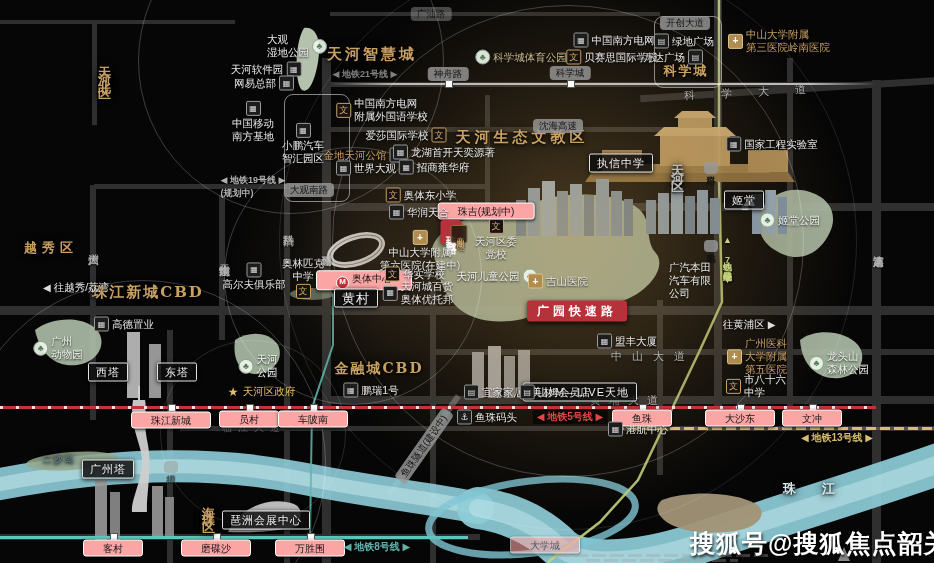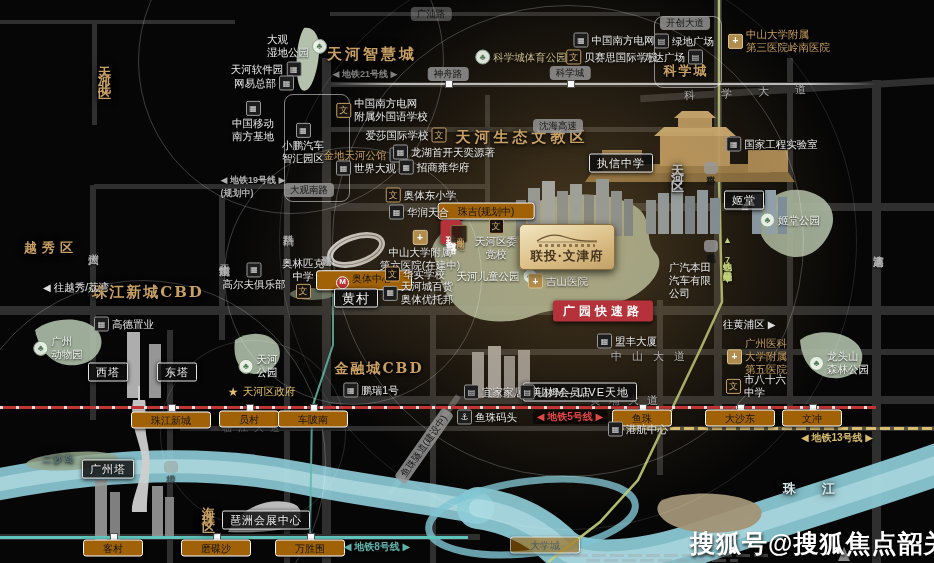--- a/index.html
+++ b/index.html
@@ -25,21 +25,21 @@
   .lb{position:absolute;z-index:10;white-space:nowrap;pointer-events:none;
       text-shadow:0 1px 2px rgba(0,0,0,.9);}
   .vertical{writing-mode:vertical-rl;text-orientation:upright;}
   .lb-district{font-family:"DejaVu Serif","Liberation Serif",serif;font-weight:bold;
       color:#c9a063;font-size:13px;text-shadow:0 1px 3px #000,0 0 8px rgba(0,0,0,.9);}
   .lb-roadtext{font-family:"DejaVu Serif","Liberation Serif",serif;color:#c3c3c3;
       font-size:11px;opacity:.88;}
   .lb-roadpill{background:rgba(152,152,152,.82);color:#141414;font-size:9.5px;
       padding:1px 6px;border-radius:4px;text-shadow:none;line-height:12px;}
   .lb-roadpill.vertical{padding:6px 1px;}
-  .lb-station{background:#a16207;color:#141414;border:1px solid #fff;border-radius:3px;
+  .lb-station{background:#fca5a5;color:#141414;border:1px solid #fff;border-radius:3px;
       padding:0 19px;font-size:10px;line-height:15px;box-shadow:0 1px 3px rgba(0,0,0,.7);text-shadow:none;}
   .lb-darkbox{background:rgba(14,14,14,.85);border:1px solid #e2e2e2;color:#f4f4f4;
       font-size:11px;padding:1px 7px;line-height:15px;border-radius:2px;letter-spacing:1px;
       box-shadow:0 1px 4px rgba(0,0,0,.8);}
   .lb-metro{font-weight:bold;font-size:10px;}
   .lb-metro.bg{background:rgba(0,0,0,.55);padding:0 4px;border-radius:2px;}
   .lb-redbox{background:#b5323a;color:#fff;font-weight:bold;border-radius:3px;
       box-shadow:0 2px 5px rgba(0,0,0,.7);text-shadow:none;}
   .lb-redbox.horiz{padding:2px 10px;font-size:12px;letter-spacing:4px;}
   .lb-redbox.vertical{padding:6px 3px;font-size:11px;letter-spacing:4px;}
@@ -175,28 +175,20 @@
   <div class="ring" style="left:138px;top:-92px;width:304px;height:304px"></div>
   <div class="ring" style="left:332px;top:5px;width:470px;height:470px"></div>
   <div class="ring" style="left:279px;top:-48px;width:576px;height:576px;opacity:.5"></div>
   <div class="ring" style="left:224px;top:147px;width:256px;height:256px"></div>
   <div class="ring" style="left:-40px;top:280px;width:364px;height:364px"></div>
   <div class="ring" style="left:160px;top:340px;width:184px;height:184px;opacity:.6"></div>
 
   <div class="box-outline" style="left:284px;top:94px;width:64px;height:106px"></div>
   <div class="box-outline" style="left:654px;top:16px;width:66px;height:70px"></div>
 
-  <div id="property-card">
-    <svg class="art" width="64" height="13" viewBox="0 0 64 13">
-      <path d="M2,11 Q16,2 30,7 T62,11" fill="none" stroke="#6a5533" stroke-width="1.2"></path>
-      <line x1="2" y1="12" x2="62" y2="12" stroke="#6a5533" stroke-width="0.8" opacity="0.7"></line>
-    </svg>
-    <div class="cap"></div>
-    <div id="property-name">联投·文津府</div>
-  </div>
 
   <div id="watermark">搜狐号@搜狐焦点韶关站</div>
 
   <div class="smudge" style="left:556px;top:554px;width:212px"></div>
   <div class="smudge" style="left:586px;top:559px;width:152px"></div>
   <div id="compass"></div>
 
   <div id="labels">
       <div class="lb lb-district vertical" style="left: 104px; top: 70px; transform: translate(-50%, -50%); letter-spacing: 7px;">天河北区</div>
       <div class="lb lb-district" style="left: 372px; top: 54px; transform: translate(-50%, -50%); font-size: 15px; letter-spacing: 3px;">天河智慧城</div>
@@ -241,21 +233,21 @@
       <div class="lb lb-station" style="left: 545px; top: 545px; transform: translate(-50%, -50%); opacity: 0.6;">大学城</div>
       <div class="lb lb-station" style="left: 364px; top: 280px; transform: translate(-50%, -50%);"><span class="pin pin-metro" style="margin-right: 3px; vertical-align: -2px;">M</span>奥体中心</div>
       <div class="lb lb-darkbox" style="left: 356px; top: 298px; transform: translate(-50%, -50%); font-size: 13px;">黄村</div>
       <div class="lb lb-darkbox" style="left: 744px; top: 200px; transform: translate(-50%, -50%);">姬堂</div>
       <div class="lb lb-darkbox" style="left: 108px; top: 372px; transform: translate(-50%, -50%);">西塔</div>
       <div class="lb lb-darkbox" style="left: 177px; top: 372px; transform: translate(-50%, -50%);">东塔</div>
       <div class="lb lb-darkbox" style="left: 108px; top: 469px; transform: translate(-50%, -50%);">广州塔</div>
       <div class="lb lb-darkbox" style="left: 621px; top: 163px; transform: translate(-50%, -50%);">执信中学</div>
       <div class="lb lb-darkbox" style="left: 266px; top: 508px; transform: translate(-50%, -50%); margin-top: 12px;">琶洲会展中心</div>
       <div class="lb lb-darkbox" style="left: 580px; top: 372px; transform: translate(-50%, -50%); margin-top: 20px;">美林M—LIVE天地</div>
-      <div class="lb lb-redbox horiz" style="left: 603px; top: 311px; transform: translate(-50%, -50%);">广园快速路</div>
+      <div class="lb lb-redbox horiz" style="left: 577px; top: 311px; transform: translate(-50%, -50%);">广园快速路</div>
       <div class="lb lb-redbox vertical v" style="left: 451px; top: 232px; transform: translate(-50%, -50%);">珠吉路</div>
       <div class="lb lb-goldbox vertical" style="left: 459px; top: 234px; transform: translate(-50%, -50%);">商业用地</div>
       <div class="lb lb-metro" style="left: 365px; top: 74px; transform: translate(-50%, -50%); opacity: 0.6; color: rgb(207, 207, 207); font-size: 9px;">
         <div>◀ 地铁21号线 ▶</div>
       </div>
       <div class="lb lb-metro" style="left: 253px; top: 187px; transform: translate(-50%, -50%); opacity: 0.85; color: rgb(207, 207, 207); font-size: 9px;">
         <div>◀ 地铁19号线 ▶</div>
         <div>(规划中)</div>
       </div>
       <div class="lb lb-metro bg" style="left: 570px; top: 417px; transform: translate(-50%, -50%); color: rgb(227, 69, 69);">

